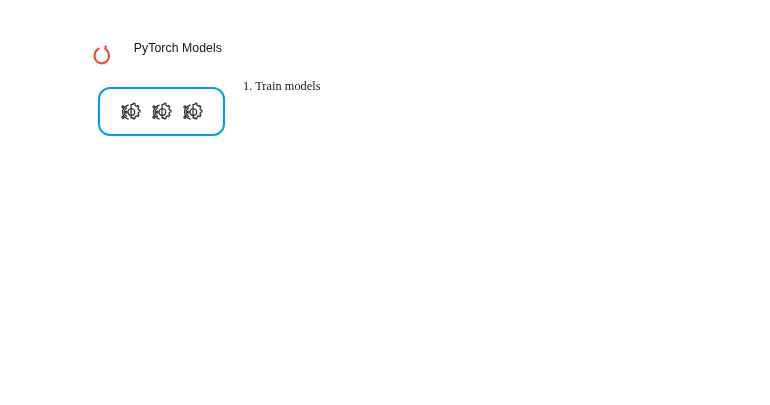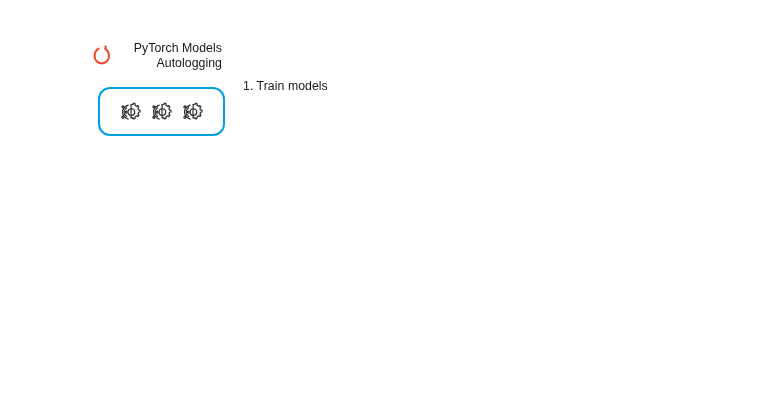--- a/index.html
+++ b/index.html
@@ -89,37 +89,37 @@
   
   .step-caption {
     position: absolute;
     left: 243px;
     top: 79px;
     font-size: 12.3px;
     line-height: 15px;
     color: #181818;
     letter-spacing: 0.05px;
     white-space: nowrap;
+    font-family: Liberation Serif, serif;
   }
 </style>
 </head>
 <body>
 
 <div id="canvas">
 
   <span class="pytorch-logo">
     <svg viewBox="0 0 20 22" xmlns="http://www.w3.org/2000/svg">
       <path d="M13.1 4.6 C15.6 6.3 17 8.9 17 11.9 C17 16.2 13.9 19.4 9.8 19.4 C5.7 19.4 2.6 16.2 2.6 11.9 C2.6 8.9 4.0 6.3 6.5 4.6" fill="none" stroke="#ee4c2c" stroke-width="2.1" stroke-linecap="round"></path>
       <circle cx="13.6" cy="2.7" r="1.25" fill="#ee4c2c"></circle>
     </svg>
   </span>
 
   <div class="group-label">
     <span class="line">PyTorch Models</span>
-    <span class="line">Autologging</span>
   </div>
 
   <div class="model-box">
 
     <span class="gear-icon">
       <svg viewBox="0 0 22 23" xmlns="http://www.w3.org/2000/svg">
         <g fill="none" stroke="#2b2b2b" stroke-width="1.25" stroke-linejoin="round" stroke-linecap="round">
           <path d="M11.6 3.4 l2.0 0.25 0.55 -1.45 1.75 0.75 -0.15 1.55 1.6 1.1 1.35 -0.8 1.05 1.55 -1.0 1.2 0.65 1.85 1.55 0.2 0 1.9 -1.55 0.25 -0.6 1.85 1.0 1.2 -1.1 1.5 -1.35 -0.75 -1.6 1.1 0.1 1.55 -1.8 0.7 -0.5 -1.45 -2.0 0.25 z"></path>
           <circle cx="11.9" cy="11.6" r="3.5"></circle>
           <path d="M8.6 4.3 C5.1 5.6 2.7 8.4 2.7 11.6 C2.7 14.9 5.1 17.7 8.6 18.9"></path>

